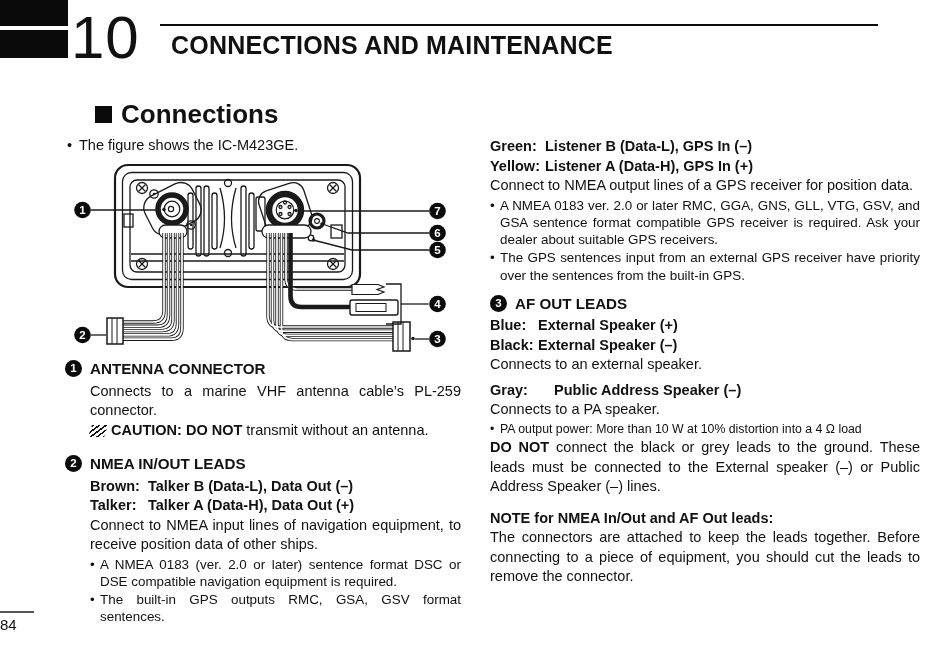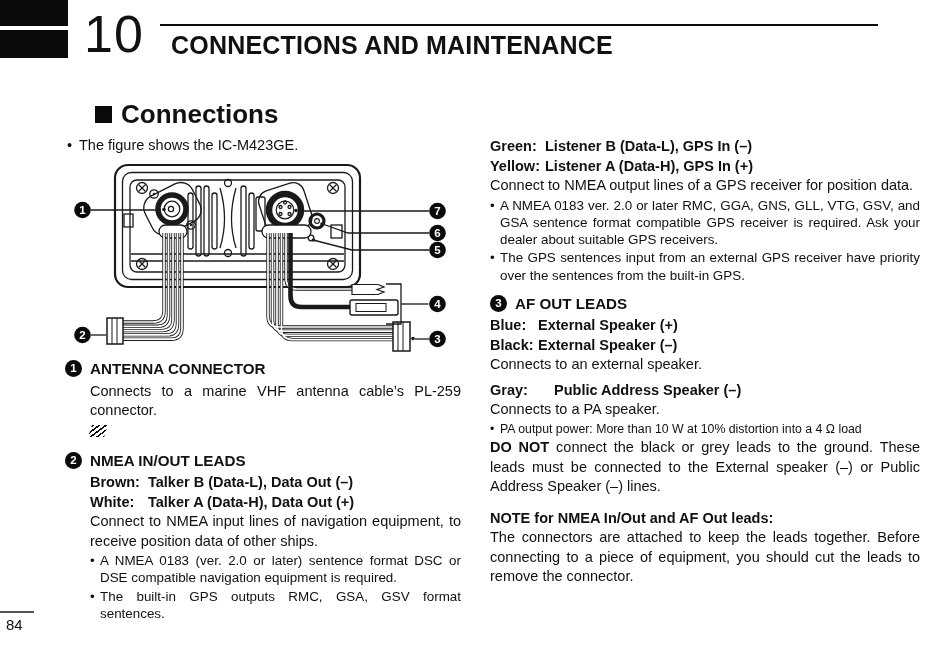--- a/index.html
+++ b/index.html
@@ -2,21 +2,21 @@
 <html><head>
 <meta charset="utf-8">
 <style>
   html,body{margin:0;padding:0;background:#fff;}
   .page{position:relative;width:950px;height:669px;background:#fff;overflow:hidden;
         font-family:"Liberation Sans",sans-serif;color:#111;}
   
   .tab-block{position:absolute;left:0;background:#0a0a0a;}
   .tab-top{top:0;width:68px;height:26px;}
   .tab-bottom{top:30px;width:68px;height:28px;}
-  .chapter-num{position:absolute;left:84px;top:8px;font-size:52px;font-weight:400;letter-spacing:1px;line-height:1;}
+  .chapter-num{position:absolute;left:71px;top:8px;font-size:60px;font-weight:400;letter-spacing:1px;line-height:1;}
   .header-rule{position:absolute;left:160px;top:24px;width:718px;height:2.4px;background:#0a0a0a;}
   .chapter-title{position:absolute;left:171px;top:31px;font-size:25px;font-weight:700;letter-spacing:.2px;}
   
   .connections-heading{position:absolute;left:55px;top:99px;display:flex;align-items:center;gap:9px;
                        font-size:26px;font-weight:700;padding-left:40px;}
   .sq{width:17px;height:17px;background:#0a0a0a;flex:none;}
   .intro{position:absolute;left:67px;top:137px;font-size:14.5px;display:flex;}
   .intro .dot{width:12px;flex:none;}
   
   .diagram{position:absolute;left:65px;top:157px;}
@@ -42,21 +42,21 @@
   .hatch-ico{flex:none;width:16px;height:12px;margin:4px 5px 0 0;transform:skewX(-18deg);
              background:repeating-linear-gradient(135deg,#111 0 1.8px,#fff 1.8px 4.6px);}
   .hatch-block{display:flex;margin-top:1px;flex-direction:column;}
   .hatch-bar{flex:none;width:13px;margin-right:8px;
              background:repeating-linear-gradient(135deg,#111 0 2px,#fff 2px 5.2px);}
   .hatch-text{flex:1;text-align:justify;}
   .gap14{margin-top:14px;} .gap10{margin-top:10px;} .gap6{margin-top:6px;} .gap12{margin-top:12px;}
   b{font-weight:700;}
   
   .footer-rule{position:absolute;left:0;top:611px;width:34px;height:2px;background:#555;}
-  .page-num{position:absolute;left:6px;top:616px;font-size:15px;}
+  .page-num{position:absolute;left:0;top:616px;font-size:15px;}
 </style>
 </head>
 <body>
 
 <div class="page">
 
   <div class="tab-block tab-top"></div>
   <div class="tab-block tab-bottom"></div>
   <div class="chapter-num">10</div>
   <div class="header-rule"></div>
@@ -228,33 +228,34 @@
 
   <div class="col col-left">
 
     <div class="sec-head">
       <span class="cnum">1</span>
       <span>ANTENNA CONNECTOR</span>
     </div>
     <div class="sec-body indent">Connects to a marine VHF antenna cable’s PL-259 connector.</div>
     <div class="caution-line indent">
       <span class="hatch-ico"></span>
+      <span><b>CAUTION: DO NOT</b><span> transmit without an antenna.</span></span>
     </div>
 
     <div class="sec-head gap14">
       <span class="cnum">2</span>
       <span>NMEA IN/OUT LEADS</span>
     </div>
     <div class="leads indent">
       <div class="lead">
         <span class="lbl w58">Brown:</span>
         <span>Talker B (Data-L), Data Out (–)</span>
       </div>
       <div class="lead">
-        <span class="lbl w58">White:</span>
+        <span class="lbl w58">Talker:</span>
         <span>Talker A (Data-H), Data Out (+)</span>
       </div>
     </div>
     <div class="sec-body indent">Connect to NMEA input lines of navigation equipment, to receive position data of other ships.</div>
     <div class="bul indent">
       <span class="dot">•</span>
       <span class="txt">A NMEA 0183 (ver. 2.0 or later) sentence format DSC or DSE compatible navigation equipment is required.</span>
     </div>
     <div class="bul indent">
       <span class="dot">•</span>

